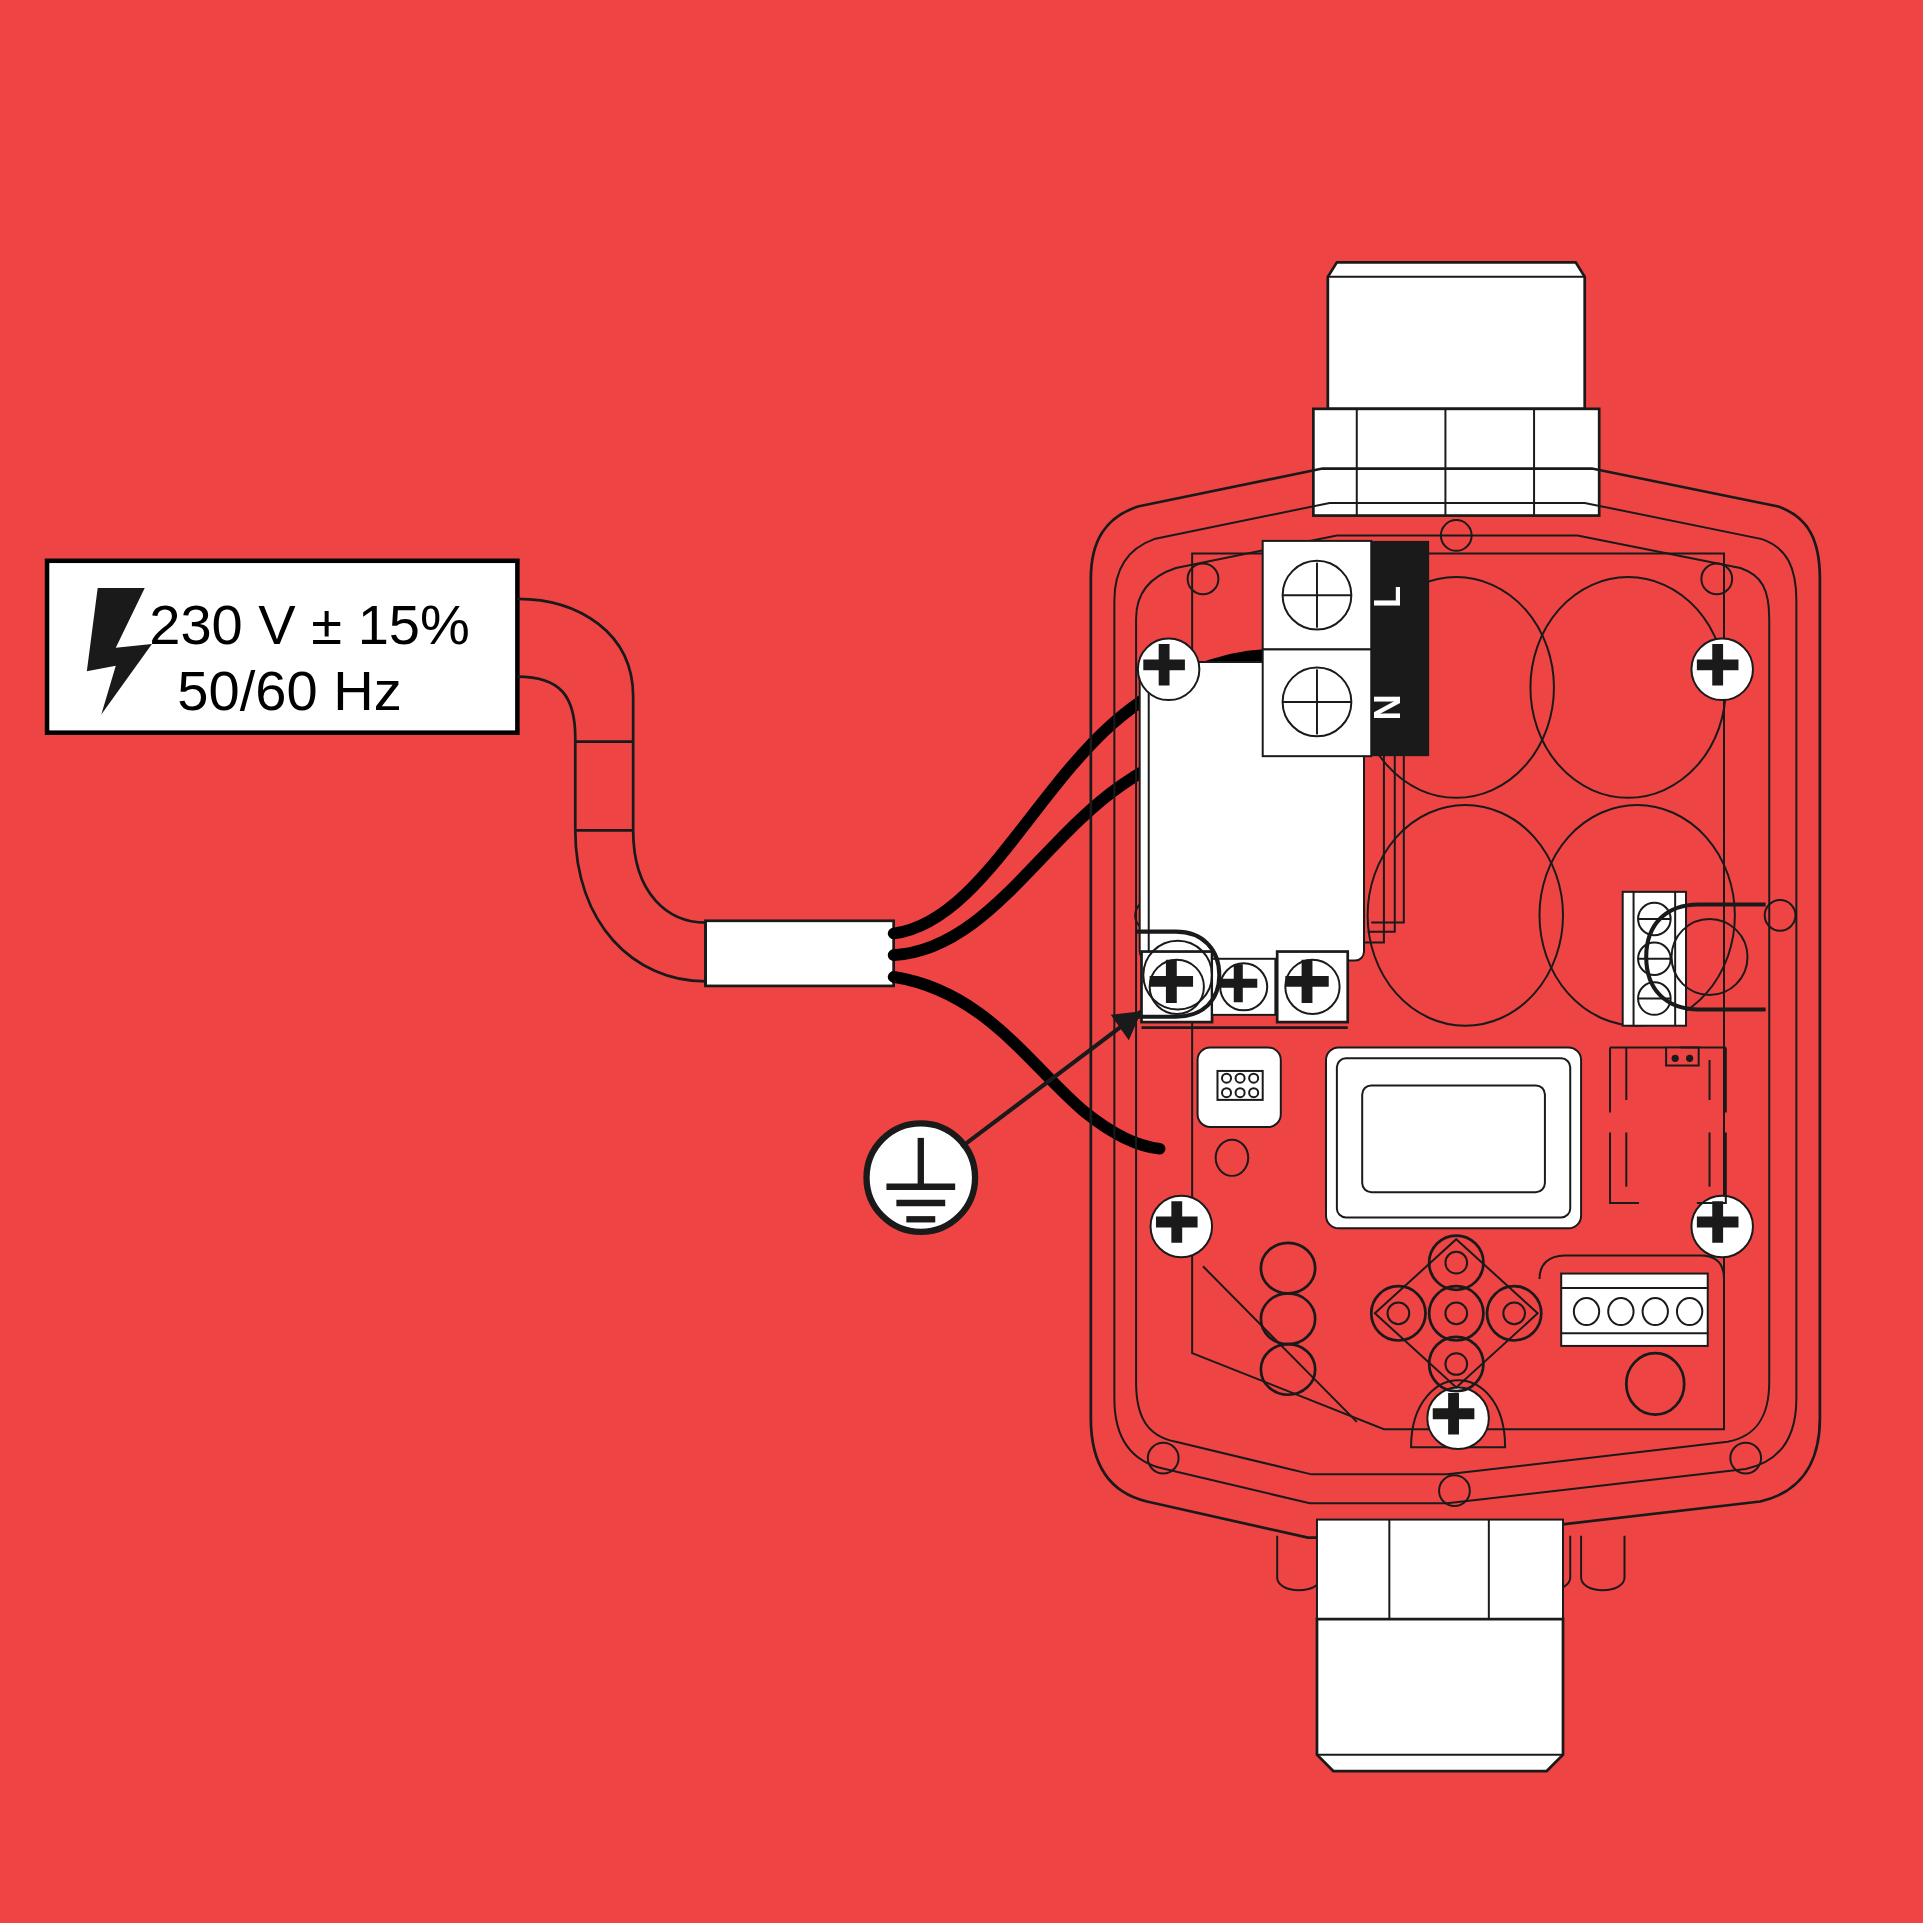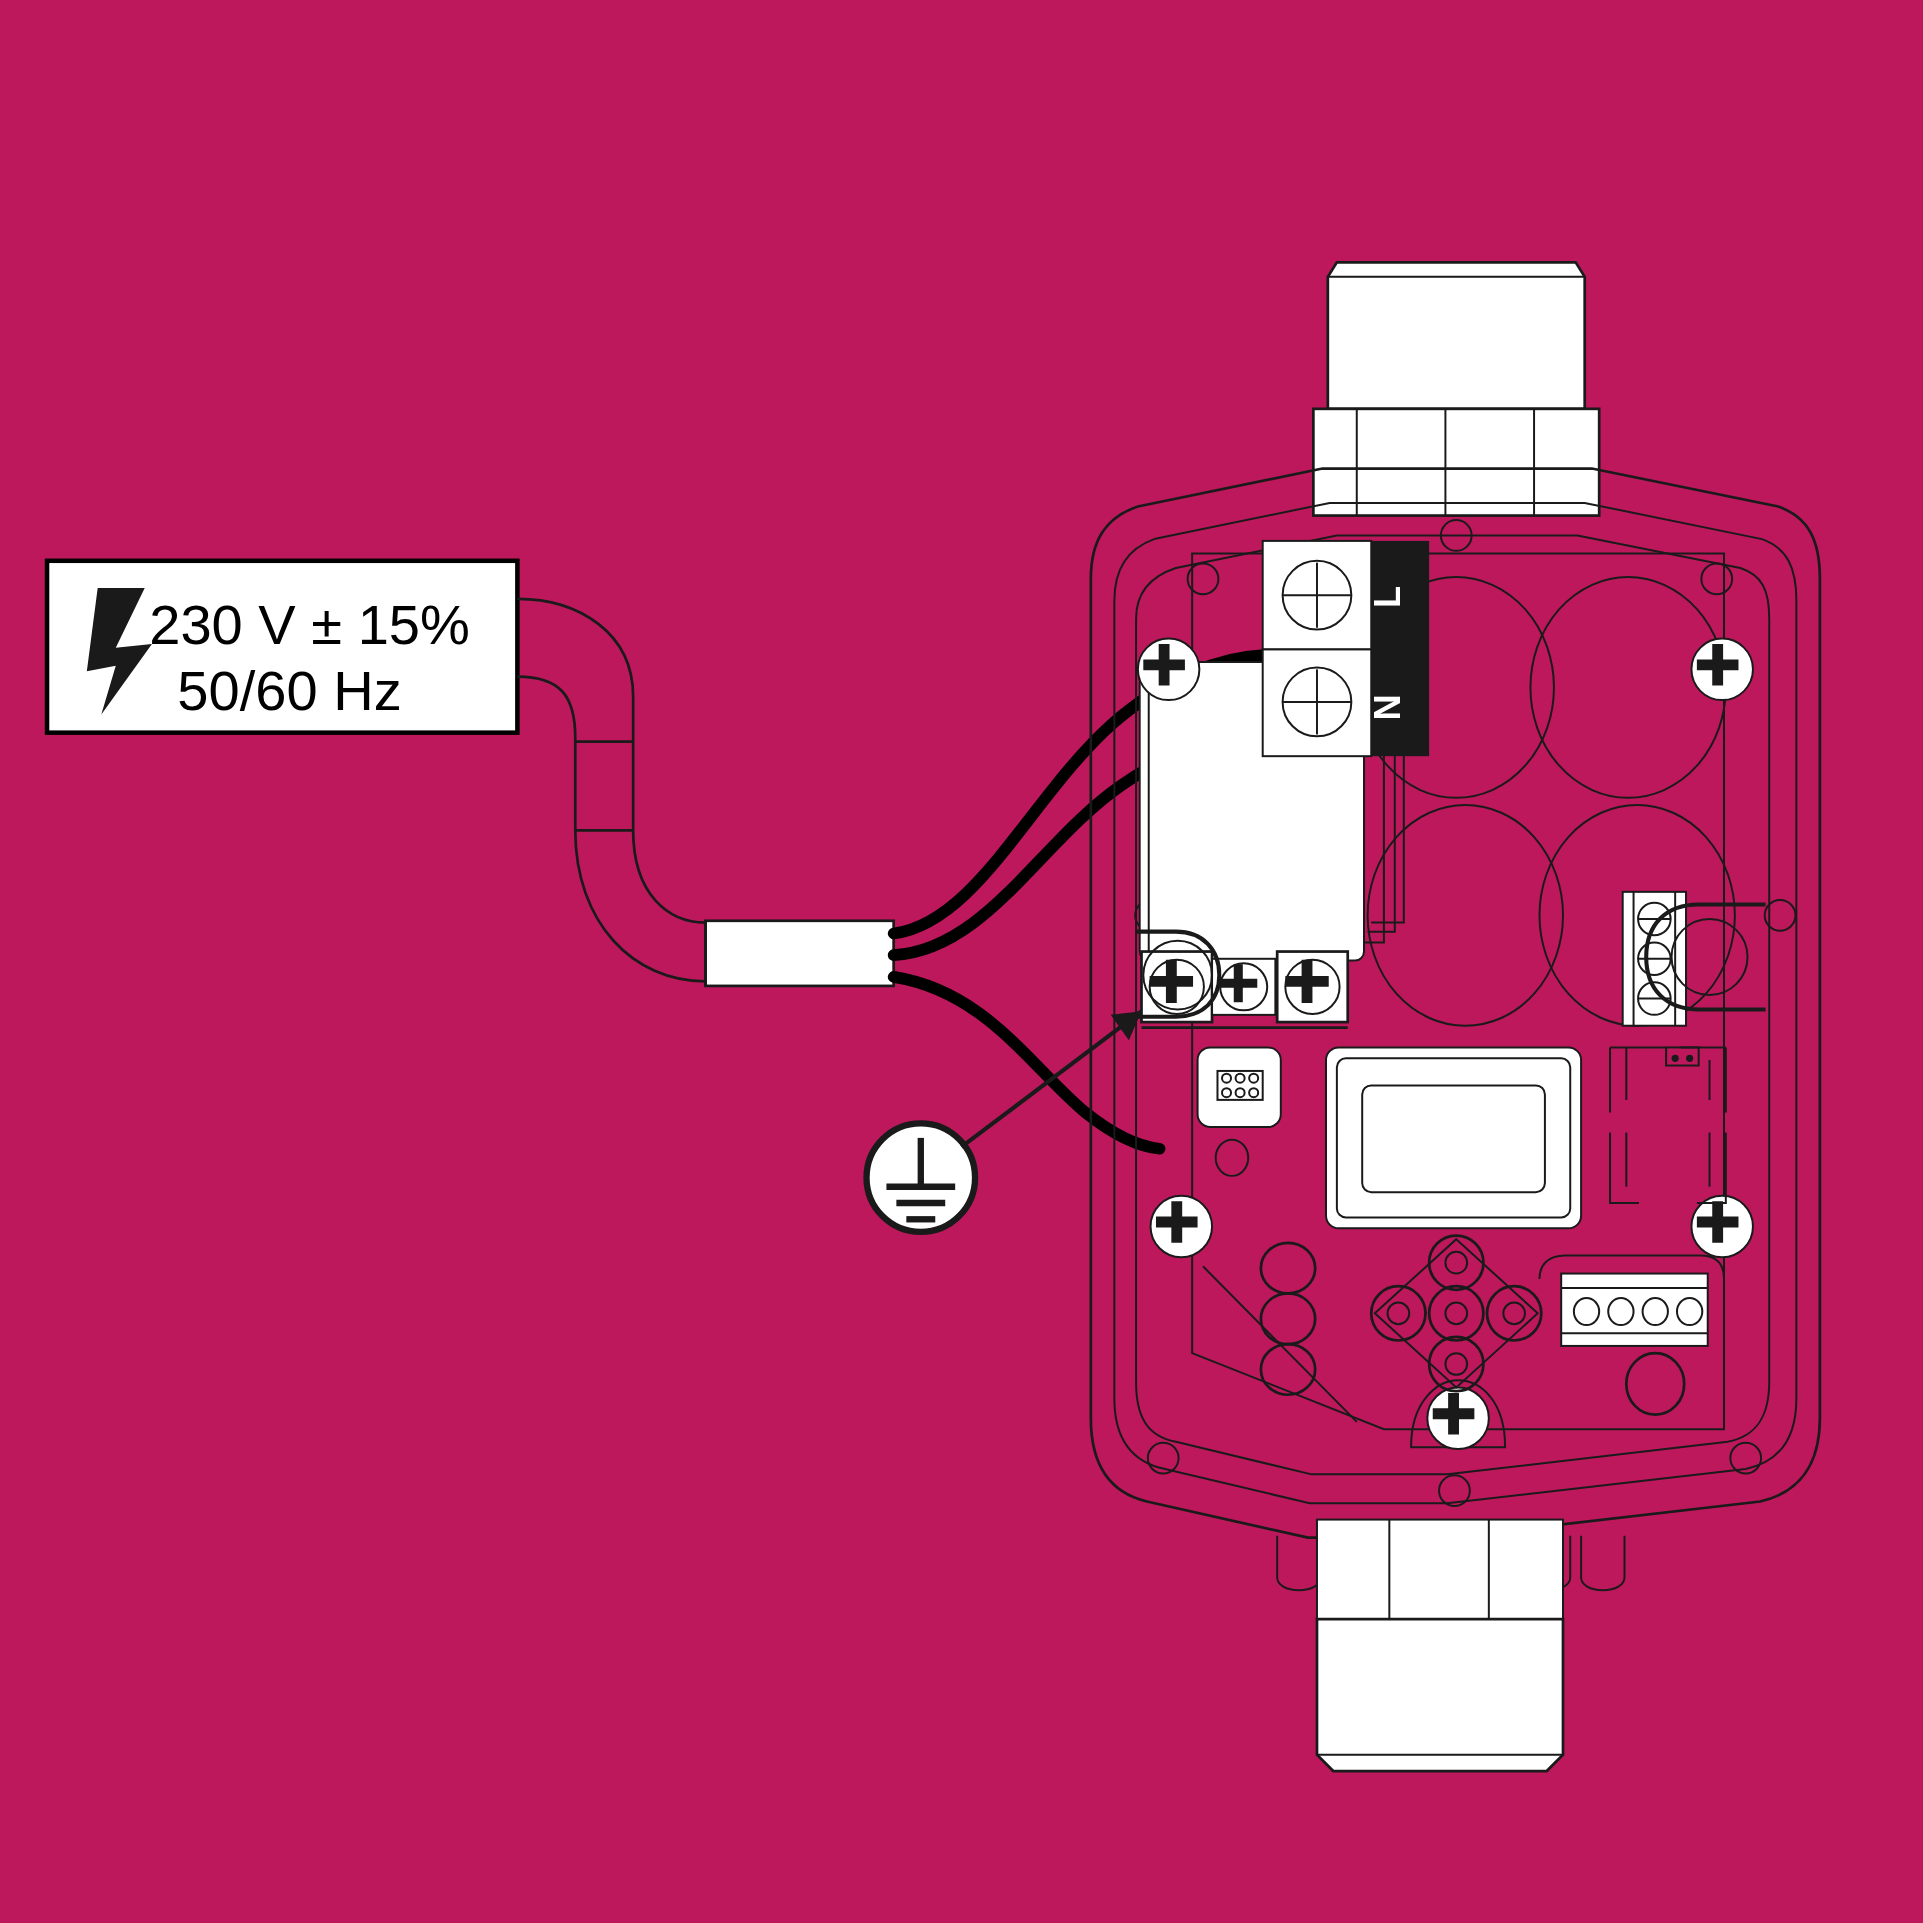--- a/index.html
+++ b/index.html
@@ -1,18 +1,18 @@
 <!DOCTYPE html>
 <html style="font-size:14.5px"><head>
 <meta charset="utf-8">
 <style>
   html,body{margin:0;padding:0;background:#ffffff;}
   body{width:1923px;height:1923px;overflow:hidden;
        font-family:"Liberation Sans",sans-serif;}
-  #stage{position:relative;width:1923px;height:1923px;background:#be185d;}
+  #stage{position:relative;width:1923px;height:1923px;background:#ef4444;}
   svg{display:block;}
   .ln  {fill:none;stroke:#1a1a1a;stroke-width:3;}
   .ln2 {fill:none;stroke:#1a1a1a;stroke-width:4.5;}
   .lnT {fill:none;stroke:#1a1a1a;stroke-width:2.2;}
   .wire{fill:none;stroke:#000;stroke-width:13;stroke-linecap:round;}
   .solid{fill:#1a1a1a;stroke:none;}
   .white{fill:#ffffff;stroke:#1a1a1a;stroke-width:3;}
   .whiteT{fill:#ffffff;stroke:#1a1a1a;stroke-width:2.2;}
   .lblbox{fill:#ffffff;stroke:#000;stroke-width:5;}
   .lbltext{font-family:"Liberation Sans",sans-serif;font-size:62px;fill:#000;}

